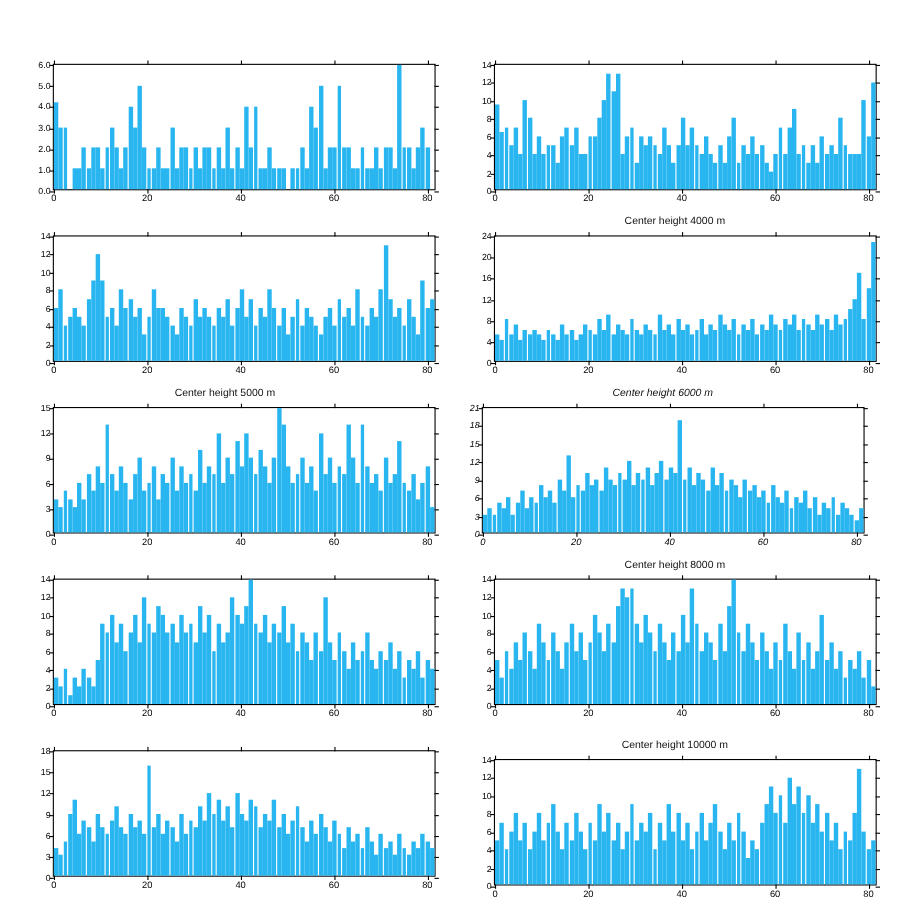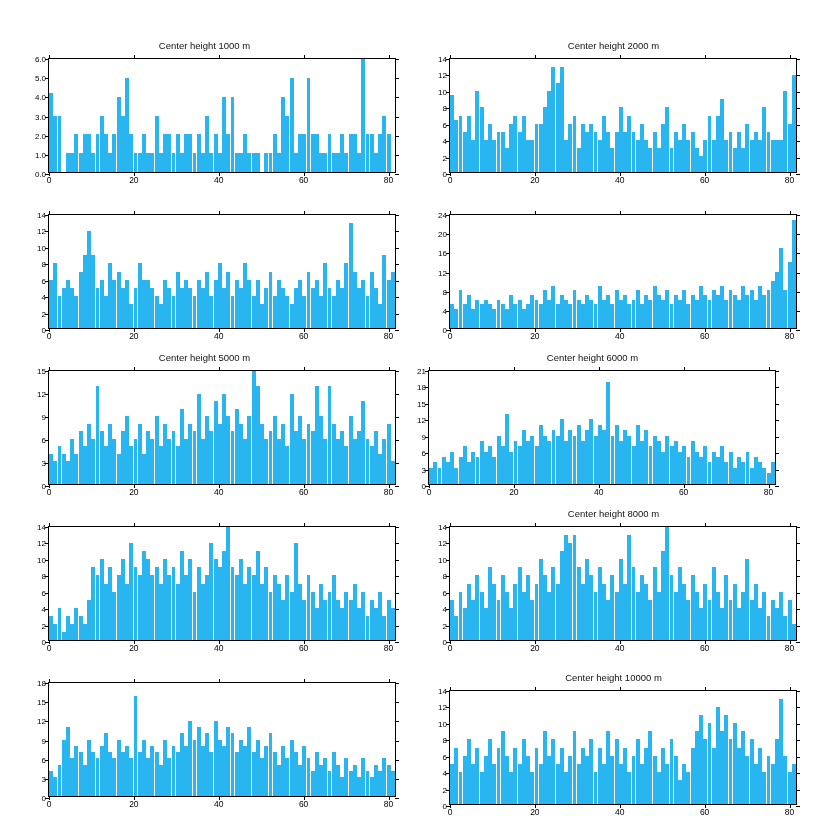--- a/index.html
+++ b/index.html
@@ -99,21 +99,20 @@
   }
 </style>
 </head>
 <body>
 
 <div id="page">
 
 
   <div class="grid">
       <div class="panel" style="left: 0px; top: 0px; width: 409px; height: 156px;">
-        <div class="panel-title">Center height 1000 m</div>
         <div class="plot" style="left: 48px; top: 18px; width: 348px; height: 115px;">
           <div class="bars">
             <div class="bar" style="height: 70%; background: rgb(41, 182, 240);"></div>
             <div class="bar" style="height: 50%; background: rgb(41, 182, 240);"></div>
             <div class="bar" style="height: 50%; background: rgb(41, 182, 240);"></div>
             <div class="bar" style="height: 0%; background: rgb(41, 182, 240);"></div>
             <div class="bar" style="height: 16.6667%; background: rgb(41, 182, 240);"></div>
             <div class="bar" style="height: 16.6667%; background: rgb(41, 182, 240);"></div>
             <div class="bar" style="height: 33.3333%; background: rgb(41, 182, 240);"></div>
             <div class="bar" style="height: 16.6667%; background: rgb(41, 182, 240);"></div>
@@ -224,21 +223,20 @@
           <div class="xtickT" style="left: 169.756px;"></div>
           <div class="xlab" style="left: 254.634px;">60</div>
           <div class="xtick" style="left: 254.634px;"></div>
           <div class="xtickT" style="left: 254.634px;"></div>
           <div class="xlab" style="left: 339.512px;">80</div>
           <div class="xtick" style="left: 339.512px;"></div>
           <div class="xtickT" style="left: 339.512px;"></div>
         </div>
       </div>
       <div class="panel" style="left: 409px; top: 0px; width: 409px; height: 156px;">
-        <div class="panel-title">Center height 2000 m</div>
         <div class="plot" style="left: 40px; top: 18px; width: 348px; height: 115px;">
           <div class="bars">
             <div class="bar" style="height: 67.8571%; background: rgb(41, 182, 240);"></div>
             <div class="bar" style="height: 46.4286%; background: rgb(41, 182, 240);"></div>
             <div class="bar" style="height: 50%; background: rgb(41, 182, 240);"></div>
             <div class="bar" style="height: 35.7143%; background: rgb(41, 182, 240);"></div>
             <div class="bar" style="height: 50%; background: rgb(41, 182, 240);"></div>
             <div class="bar" style="height: 28.5714%; background: rgb(41, 182, 240);"></div>
             <div class="bar" style="height: 71.4286%; background: rgb(41, 182, 240);"></div>
             <div class="bar" style="height: 57.1429%; background: rgb(41, 182, 240);"></div>
@@ -479,20 +477,21 @@
           <div class="xtickT" style="left: 169.756px;"></div>
           <div class="xlab" style="left: 254.634px;">60</div>
           <div class="xtick" style="left: 254.634px;"></div>
           <div class="xtickT" style="left: 254.634px;"></div>
           <div class="xlab" style="left: 339.512px;">80</div>
           <div class="xtick" style="left: 339.512px;"></div>
           <div class="xtickT" style="left: 339.512px;"></div>
         </div>
       </div>
       <div class="panel" style="left: 409px; top: 156px; width: 409px; height: 156px;">
+        <div class="panel-title">Center height 4000 m</div>
         <div class="plot" style="left: 40px; top: 18px; width: 348px; height: 115px;">
           <div class="bars">
             <div class="bar" style="height: 20.8333%; background: rgb(41, 182, 240);"></div>
             <div class="bar" style="height: 16.6667%; background: rgb(41, 182, 240);"></div>
             <div class="bar" style="height: 33.3333%; background: rgb(41, 182, 240);"></div>
             <div class="bar" style="height: 20.8333%; background: rgb(41, 182, 240);"></div>
             <div class="bar" style="height: 29.1667%; background: rgb(41, 182, 240);"></div>
             <div class="bar" style="height: 16.6667%; background: rgb(41, 182, 240);"></div>
             <div class="bar" style="height: 25%; background: rgb(41, 182, 240);"></div>
             <div class="bar" style="height: 20.8333%; background: rgb(41, 182, 240);"></div>
@@ -724,21 +723,21 @@
           <div class="xtick" style="left: 169.756px;"></div>
           <div class="xtickT" style="left: 169.756px;"></div>
           <div class="xlab" style="left: 254.634px;">60</div>
           <div class="xtick" style="left: 254.634px;"></div>
           <div class="xtickT" style="left: 254.634px;"></div>
           <div class="xlab" style="left: 339.512px;">80</div>
           <div class="xtick" style="left: 339.512px;"></div>
           <div class="xtickT" style="left: 339.512px;"></div>
         </div>
       </div>
-      <div class="panel" style="left: 388px; top: 312px; width: 409px; height: 156px;">
+      <div class="panel" style="left: 398px; top: 312px; width: 409px; height: 156px; font-style: italic;">
         <div class="panel-title">Center height 6000 m</div>
         <div class="plot" style="left: 40px; top: 18px; width: 348px; height: 115px;">
           <div class="bars">
             <div class="bar" style="height: 14.2857%; background: rgb(41, 182, 240);"></div>
             <div class="bar" style="height: 19.0476%; background: rgb(41, 182, 240);"></div>
             <div class="bar" style="height: 14.2857%; background: rgb(41, 182, 240);"></div>
             <div class="bar" style="height: 23.8095%; background: rgb(41, 182, 240);"></div>
             <div class="bar" style="height: 19.0476%; background: rgb(41, 182, 240);"></div>
             <div class="bar" style="height: 28.5714%; background: rgb(41, 182, 240);"></div>
             <div class="bar" style="height: 14.2857%; background: rgb(41, 182, 240);"></div>

